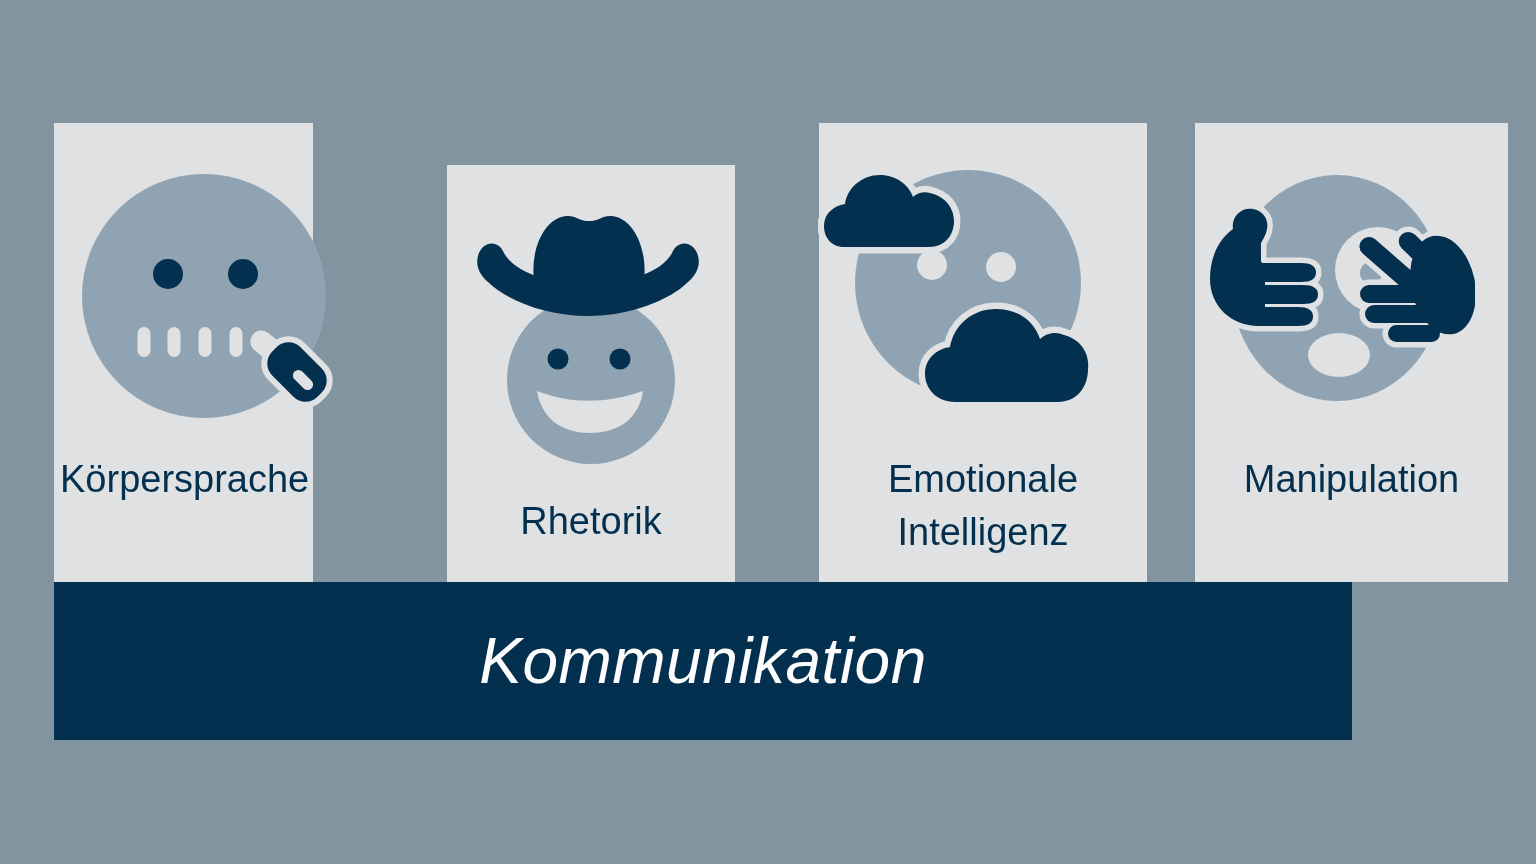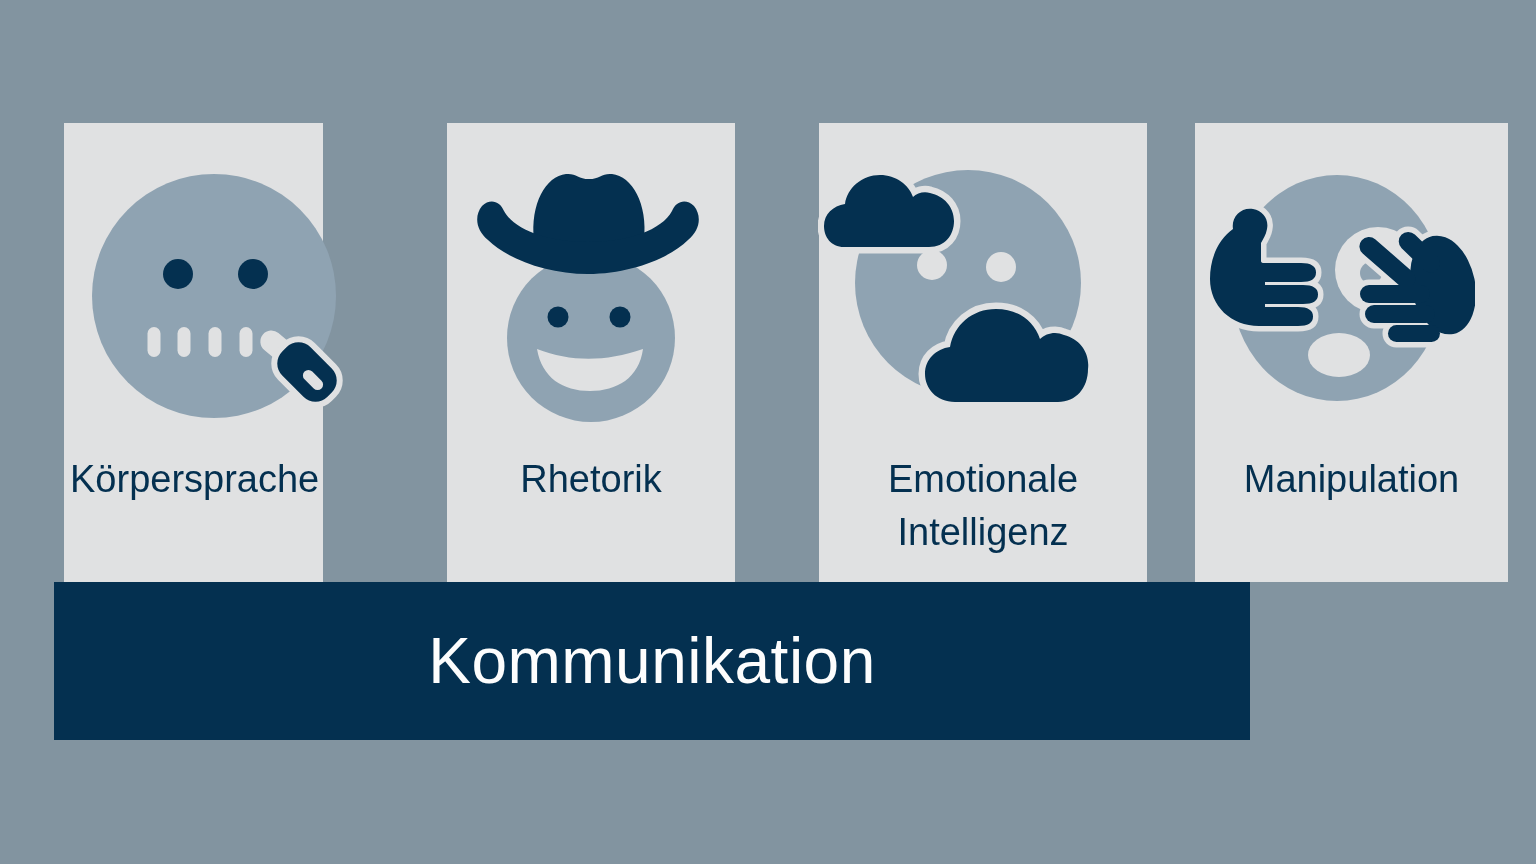--- a/index.html
+++ b/index.html
@@ -18,45 +18,45 @@
     position:relative;
   }
   .stage{position:absolute;inset:0;}
   .card{
     position:absolute;
     top:123px;
     height:459px;
     background:var(--card-bg);
     overflow:visible;
   }
-  .card-1{left:64px;width:259px;}
-  .card-2{left:447px;width:288px;}
+  .card-1{left:54px;width:259px;}
+  .card-2{left:447px;width:288px;margin-top:42px;}
   .card-3{left:819px;width:328px;}
   .card-4{left:1195px;width:313px;}
   .icon-box{position:absolute;}
   .icon-box svg{display:block;width:100%;height:100%;}
   .ib-1{left:20px;top:43px;width:260px;height:260px;}
   .ib-2{left:29px;top:47px;width:224px;height:254px;}
   .ib-3{left:-1px;top:40px;width:296px;height:240px;}
   .ib-4{left:8px;top:50px;width:272px;height:236px;}
   .card-label{
     position:absolute;
     left:6px;right:6px;top:330px;
     text-align:center;
     font-size:38px;
     line-height:53px;
     color:var(--navy);
     font-weight:400;
   }
   .banner{
     position:absolute;
     left:54px;top:582px;
-    width:1196px;height:158px;
+    width:1298px;height:158px;
     background:var(--navy);
-    display:flex;align-items:center;justify-content:center;
+    display:flex;align-items:center;justify-content:center;font-style:italic;
   }
   .banner-label{
     color:var(--banner-text);
     font-size:64px;
     font-weight:400;
     letter-spacing:0.5px;
   }
   .f-navy{fill:var(--navy);}
   .f-face{fill:var(--face);}
   .f-light{fill:var(--light);}

